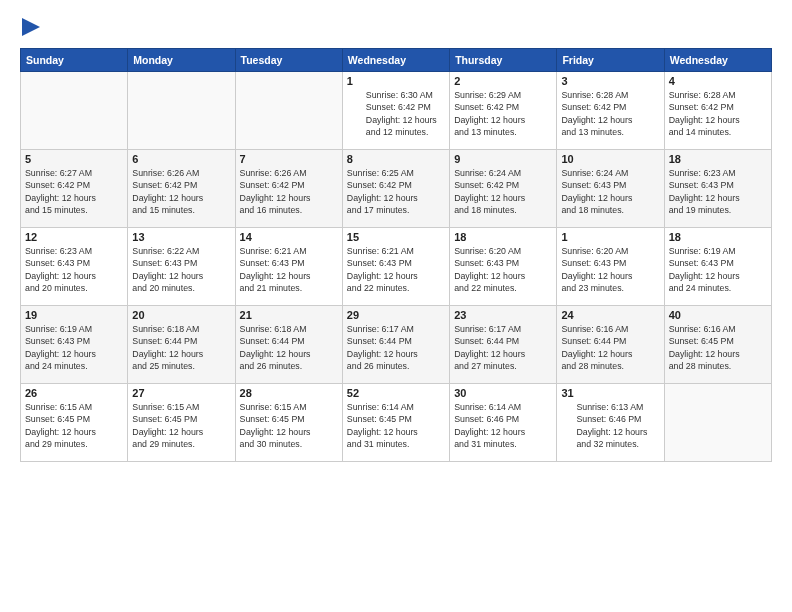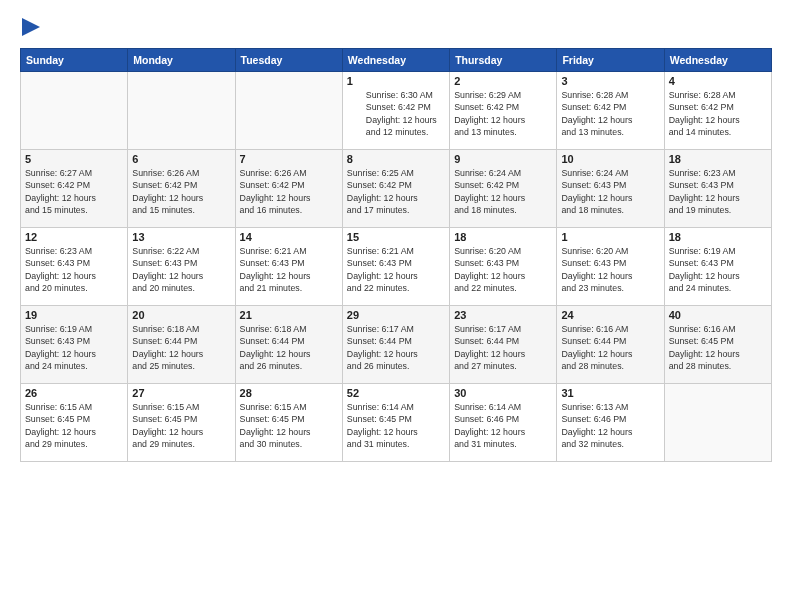--- a/index.html
+++ b/index.html
@@ -345,21 +345,21 @@
           </td>
           <td>
             <span class="day-num">30</span>
             <div class="day-info" style="white-space: pre-line;">Sunrise: 6:14 AM
 Sunset: 6:46 PM
 Daylight: 12 hours
 and 31 minutes.</div>
           </td>
           <td>
             <span class="day-num">31</span>
-            <div class="day-info" style="white-space: pre-line;">Sunrise: 6:13 AM
+            <div class="day-info" style="white-space: pre-line; margin-left: 15px;">Sunrise: 6:13 AM
 Sunset: 6:46 PM
 Daylight: 12 hours
 and 32 minutes.</div>
           </td>
           <td class="empty"></td>
         </tr>
       </tbody>
   </table>
 </div>
 

